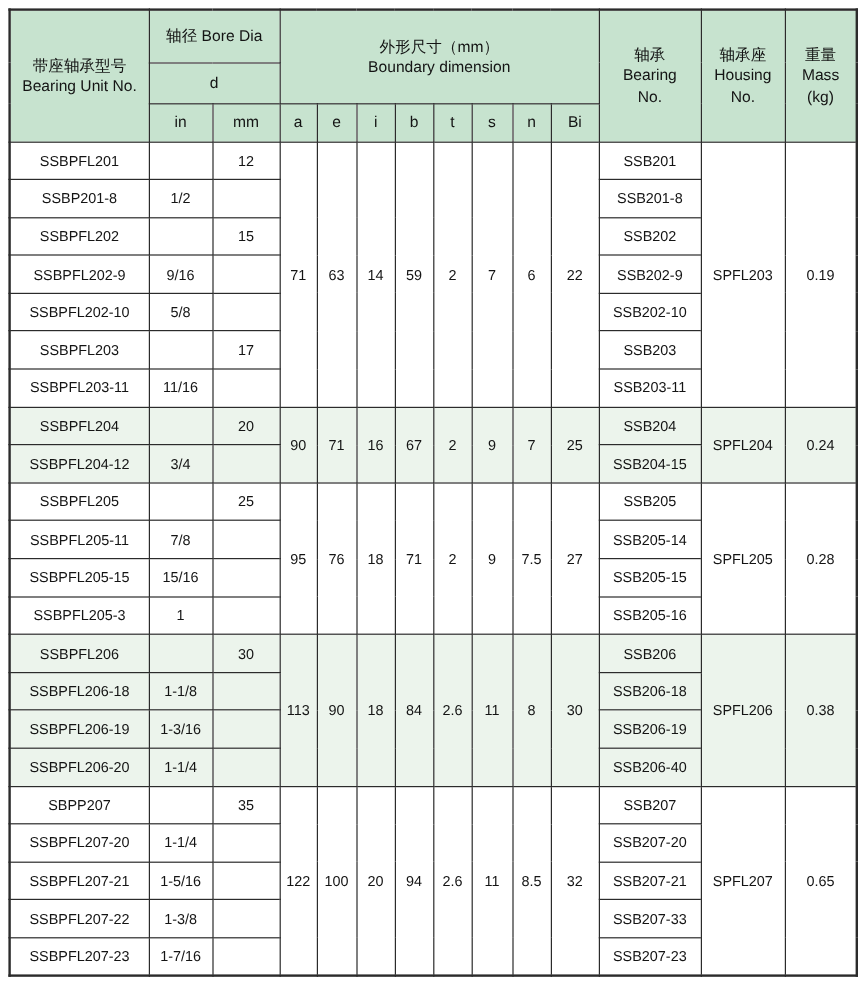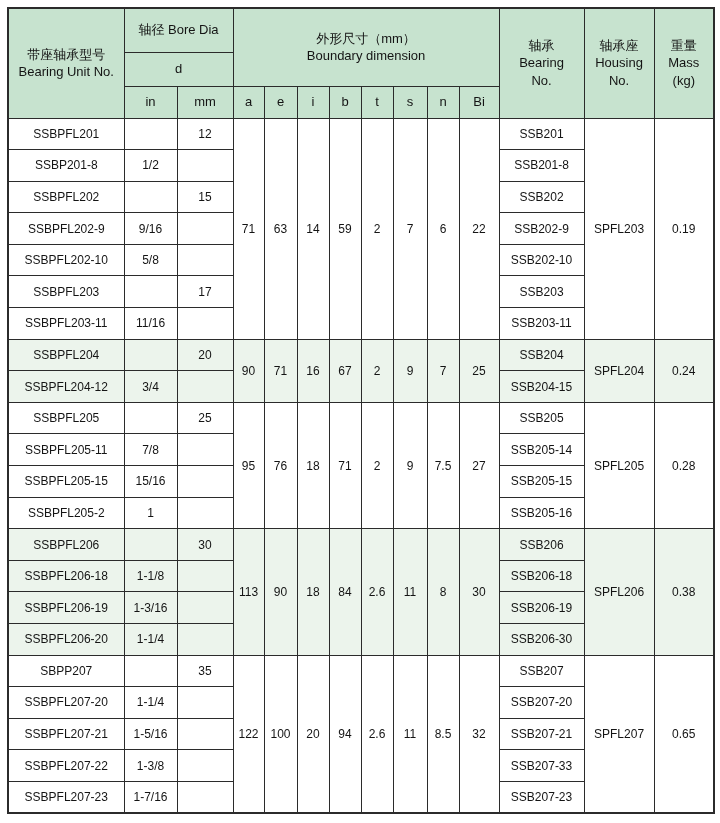--- a/index.html
+++ b/index.html
@@ -202,21 +202,21 @@
       <td></td>
       <td>SSB205-14</td>
     </tr>
     <tr>
       <td>SSBPFL205-15</td>
       <td>15/16</td>
       <td></td>
       <td>SSB205-15</td>
     </tr>
     <tr>
-      <td>SSBPFL205-2</td>
+      <td>SSBPFL205-3</td>
       <td>1</td>
       <td></td>
       <td>SSB205-16</td>
     </tr>
 
     <tr class="shaded">
       <td>SSBPFL206</td>
       <td></td>
       <td>30</td>
       <td rowspan="4">113</td>
@@ -240,21 +240,21 @@
     <tr class="shaded">
       <td>SSBPFL206-19</td>
       <td>1-3/16</td>
       <td></td>
       <td>SSB206-19</td>
     </tr>
     <tr class="shaded">
       <td>SSBPFL206-20</td>
       <td>1-1/4</td>
       <td></td>
-      <td>SSB206-30</td>
+      <td>SSB206-40</td>
     </tr>
 
     <tr>
       <td>SBPP207</td>
       <td></td>
       <td>35</td>
       <td rowspan="5">122</td>
       <td rowspan="5">100</td>
       <td rowspan="5">20</td>
       <td rowspan="5">94</td>

